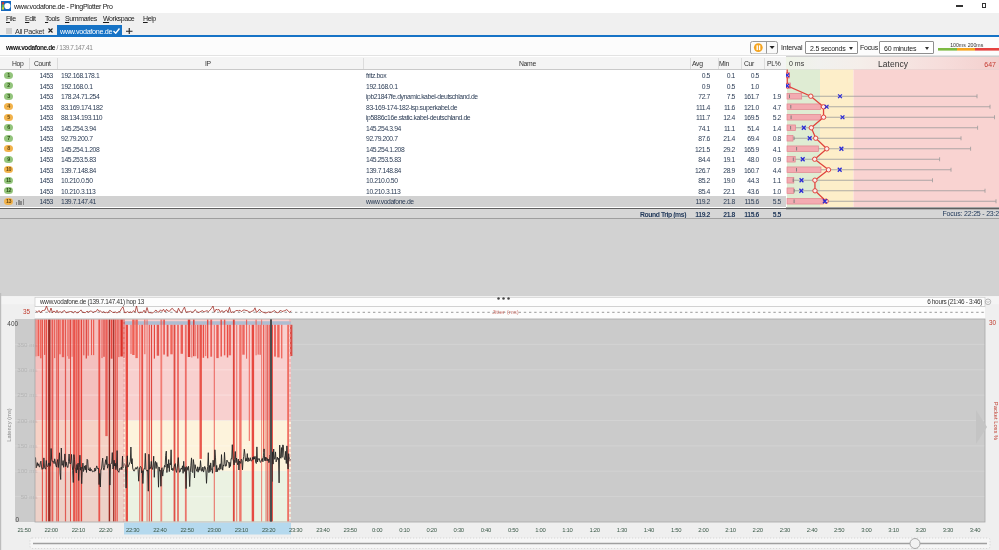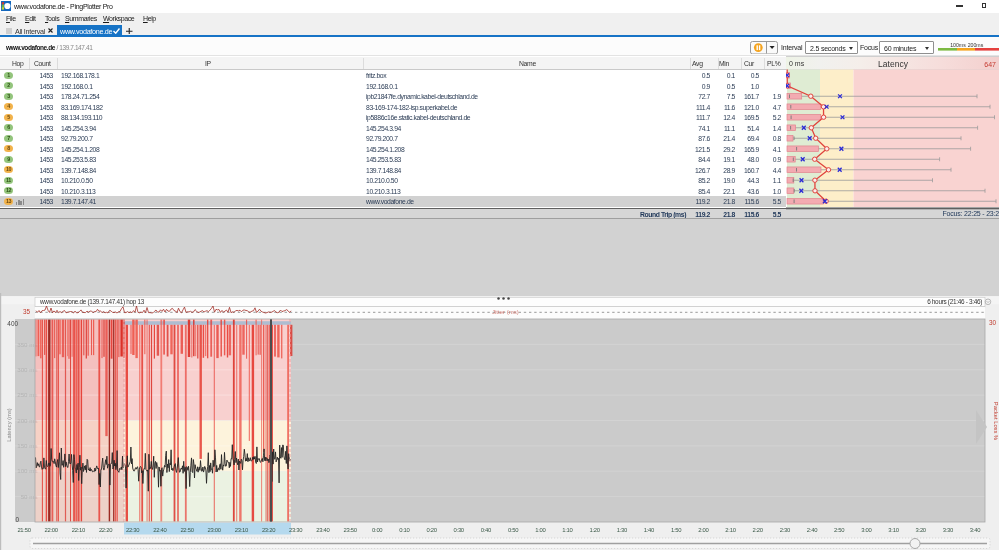--- a/index.html
+++ b/index.html
@@ -67,21 +67,21 @@
       <span style="left:45px"><u>T</u>ools</span>
       <span style="left:65px"><u>S</u>ummaries</span>
       <span style="left:103px"><u>W</u>orkspace</span>
       <span style="left:143px"><u>H</u>elp</span>
 </div>
 <div class="abs" id="tabs">
  <div class="tab1" style="width:56.5px">
    <svg style="position:absolute;left:5.5px;top:2.5px" width="6" height="6">
           <path d="M0 1h6M0 3h6M0 5h6" stroke="#a6a6a6" stroke-width="0.9"></path>
         </svg>
-   <span style="position:absolute;left:15px;top:1.5px">All Interval</span>
+   <span style="position:absolute;left:15px;top:1.5px">All Packet</span>
    <svg style="position:absolute;left:47.5px;top:3px" width="5" height="5">
           <path d="M0.5 0.5L4.5 4.5M0.5 4.5L4.5 0.5" stroke="#222" stroke-width="1.1"></path>
         </svg>
  </div>
  <div class="tab2">
    <span style="position:absolute;left:3.5px;top:2px">www.vodafone.de</span>
    <svg style="position:absolute;left:56px;top:3px" width="7" height="6">
           <path d="M0.5 3L2.7 5.2L6.5 0.5" stroke="#fff" stroke-width="1.4" fill="none"></path>
         </svg>
  </div>

